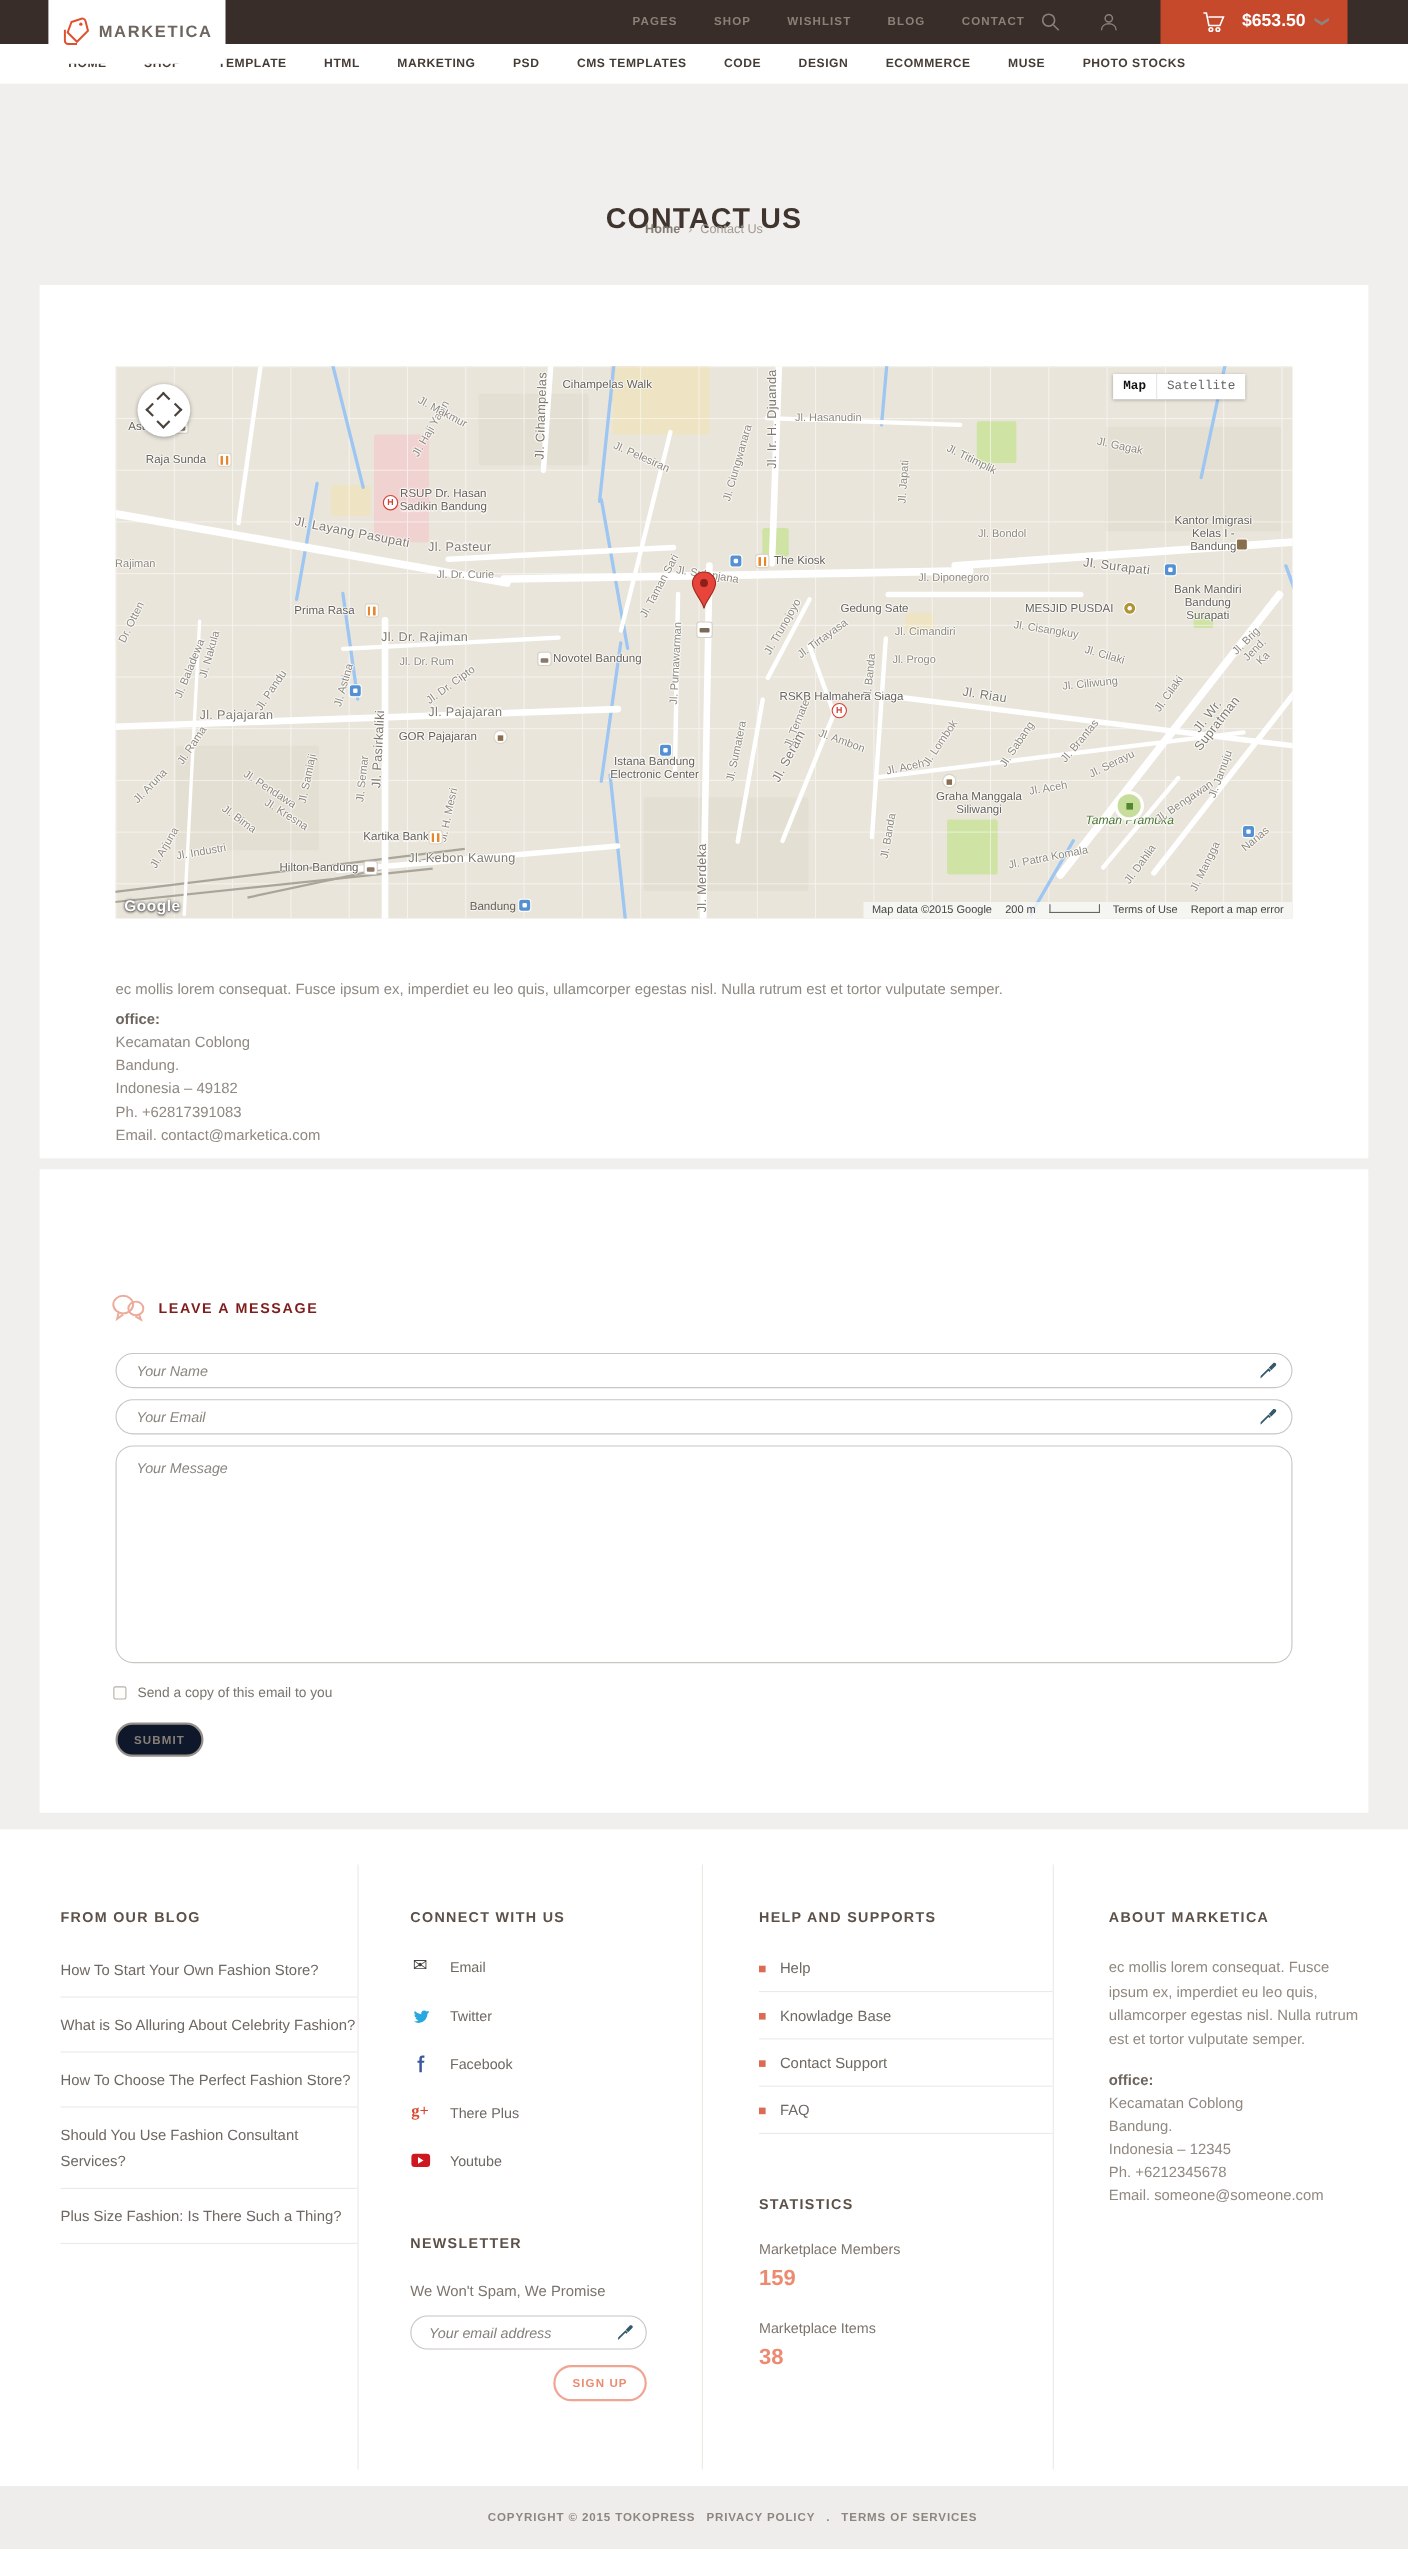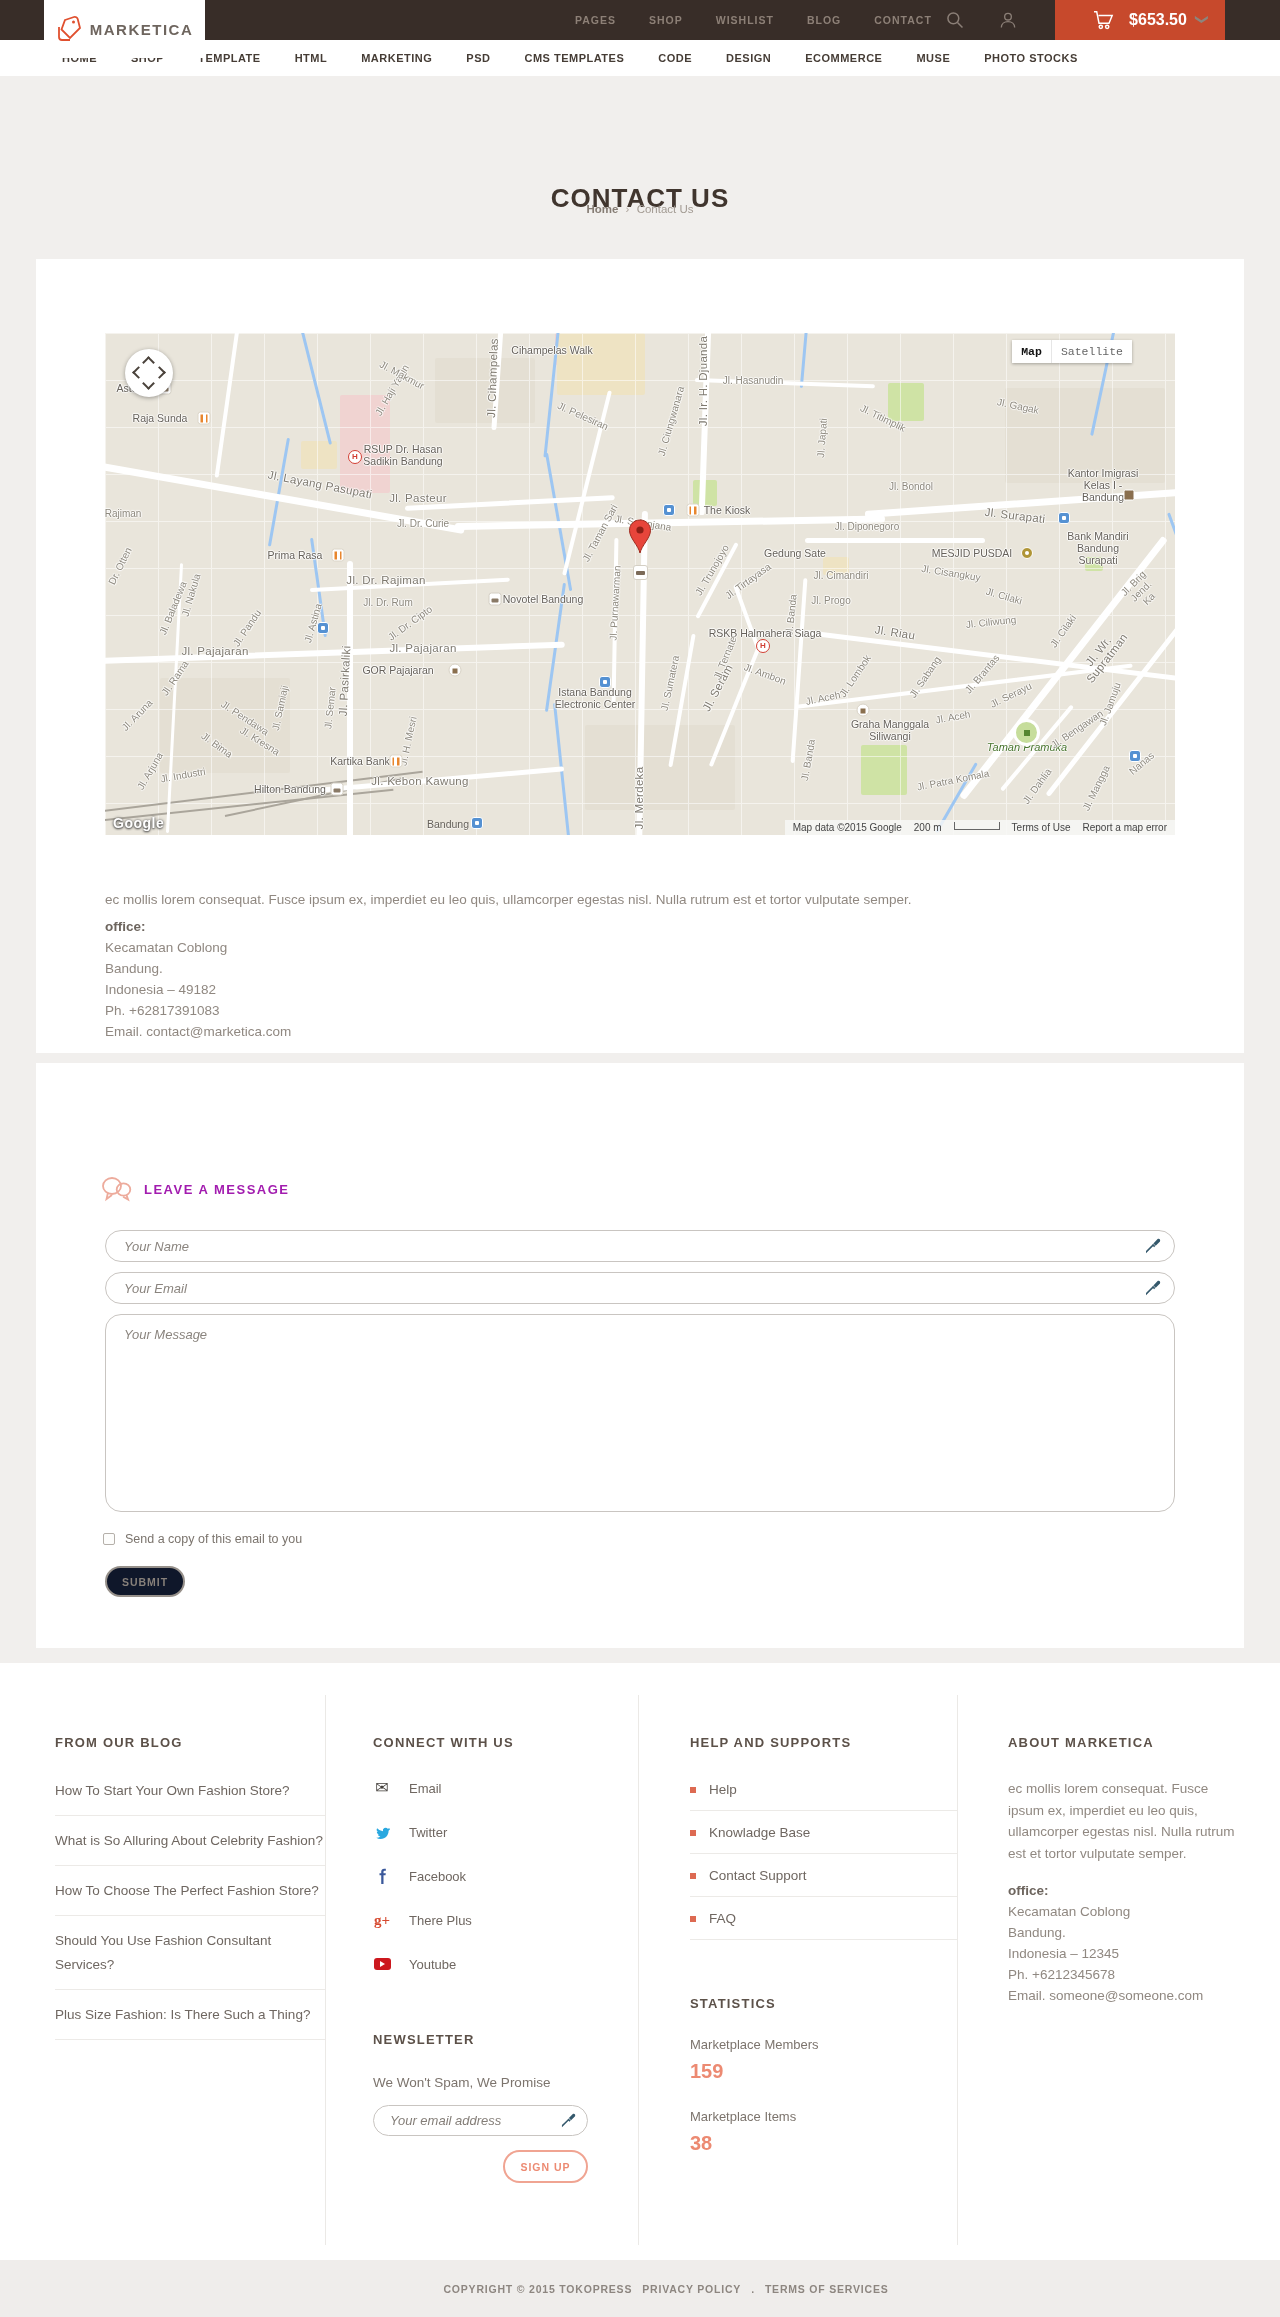--- a/index.html
+++ b/index.html
@@ -91,21 +91,21 @@
   .scalebar{width:44px;height:7px;border:1.5px solid #666;border-top:none;margin-top:-4px;}
   .city-lab{position:absolute;left:322px;top:485px;font-size:10.5px;color:#66615a;text-shadow:0 1px 1px #fff;}
 
   
   .intro-p{position:absolute;left:105px;top:878px;width:1020px;font-size:13.5px;color:#908881;}
   .office-blk{position:absolute;left:105px;top:916px;font-size:13.5px;color:#908881;line-height:21px;}
   .office-blk b{color:#6d655e;}
 
   
   .lm-head{position:absolute;left:100px;top:1176px;display:flex;align-items:center;gap:12px;}
-  .lm-title{font-size:13px;font-weight:bold;letter-spacing:1.5px;color:#a21caf;}
+  .lm-title{font-size:13px;font-weight:bold;letter-spacing:1.5px;color:#7f1d1d;}
   .pill-wrap{position:absolute;left:105px;width:1070px;}
   .pill-input{width:100%;height:32px;box-sizing:border-box;border:1px solid #c9c5c1;border-radius:17px;
               padding:0 40px 0 18px;font-family:"Liberation Sans",sans-serif;font-size:13px;font-style:italic;
               color:#7d7771;background:#fff;outline:none;}
   .pill-input::placeholder,.msg-area::placeholder{color:#8a847e;opacity:1;}
   .pen{position:absolute;right:14px;top:8px;}
   .msg-wrap{position:absolute;left:105px;top:1314px;width:1070px;}
   .msg-area{width:100%;height:198px;box-sizing:border-box;border:1px solid #c9c5c1;border-radius:16px;
             padding:12px 18px;font-family:"Liberation Sans",sans-serif;font-size:13px;font-style:italic;
             color:#7d7771;resize:none;outline:none;}

